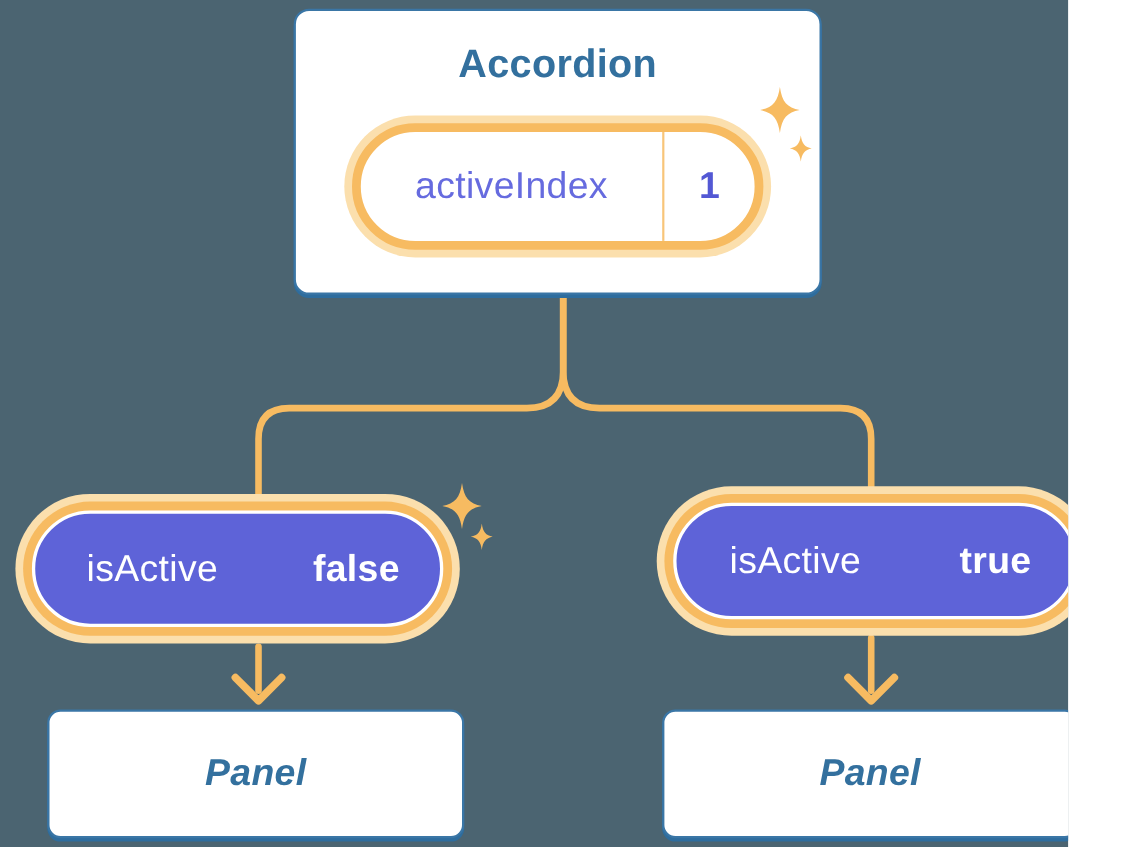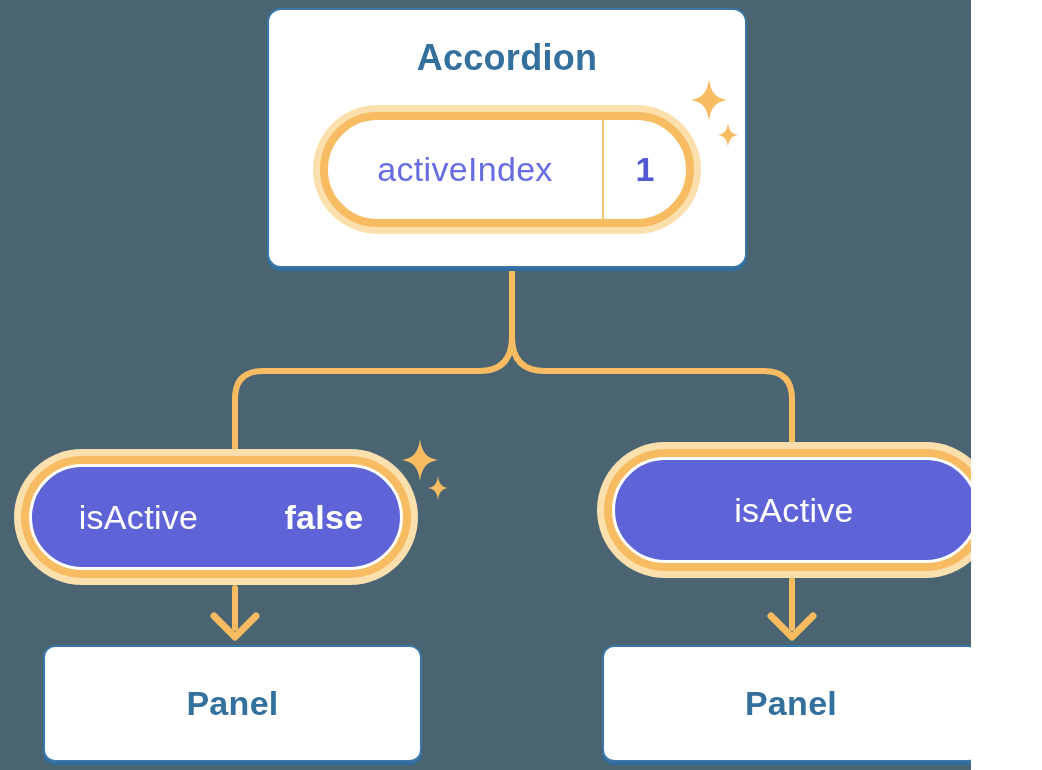--- a/index.html
+++ b/index.html
@@ -49,20 +49,21 @@
   .panel-card{
     top:645px;height:117px;
     border-radius:12px;
     display:flex;align-items:center;justify-content:center;
   }
   .panel-card.left{left:43px;width:379px;}
   .panel-card.right{left:602px;width:378px;}
   .panel-label{
     font-size:34px;font-weight:600;letter-spacing:.3px;
     color:var(--blue-text);
+    font-style:italic;
   }
 
   
   .state-pill{
     position:absolute;left:51px;top:102px;
     width:374px;height:115px;
     box-sizing:border-box;
     background:var(--white);
     border:8px solid var(--orange);
     border-radius:999px;
@@ -142,20 +143,21 @@
 
   <div class="prop-pill left">
     <div class="cell name">isActive</div>
     <div class="sep"></div>
     <div class="cell value">false</div>
   </div>
 
   <div class="prop-pill right">
     <div class="cell name">isActive</div>
     <div class="sep"></div>
+    <div class="cell value">true</div>
   </div>
 
   <div class="card panel-card left">
     <div class="panel-label">Panel</div>
   </div>
 
   <div class="card panel-card right">
     <div class="panel-label">Panel</div>
   </div>
 

